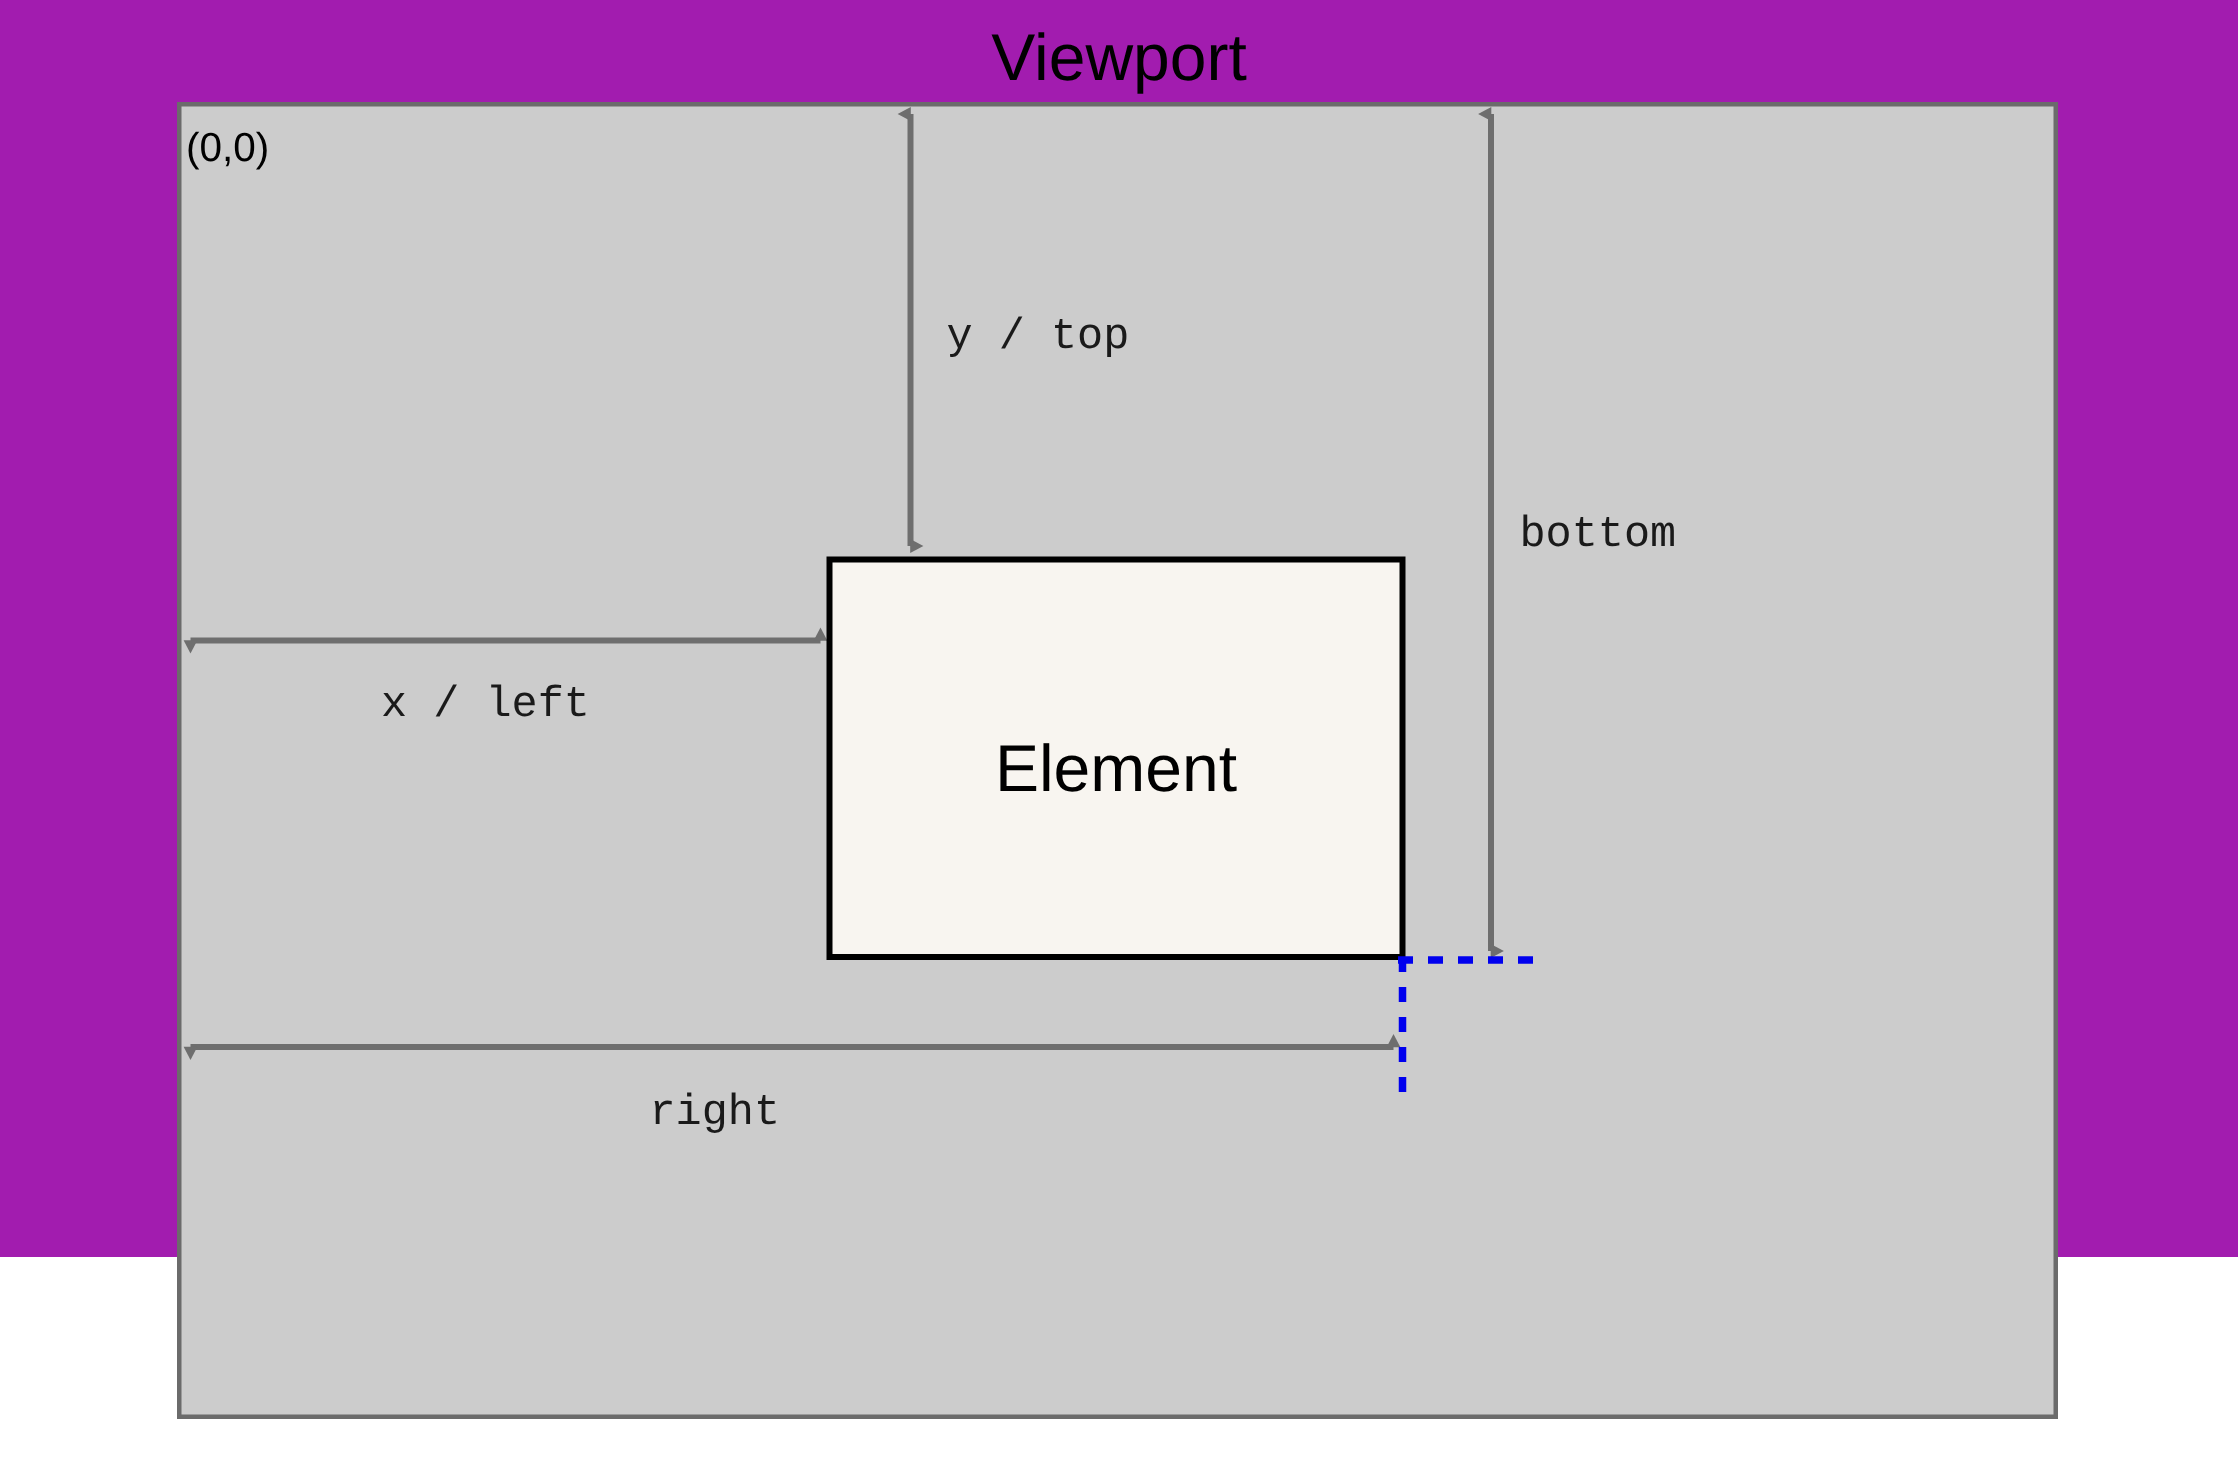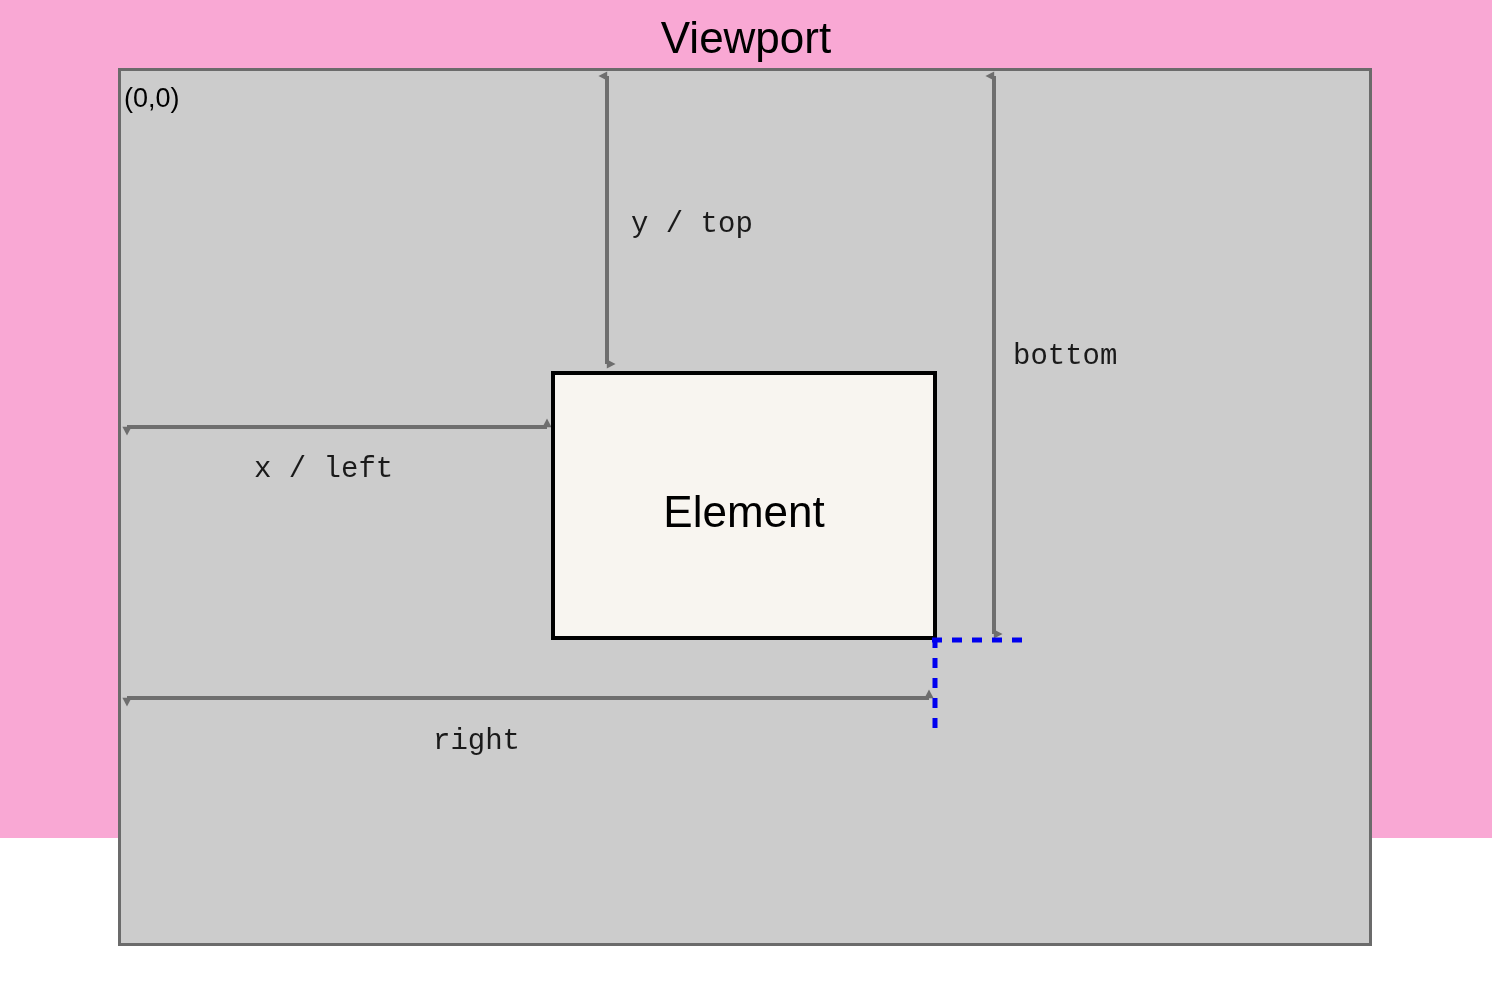--- a/index.html
+++ b/index.html
@@ -10,21 +10,21 @@
   body {
     width: 1492px;
     height: 982px;
     overflow: hidden;
     font-family: "Liberation Sans", sans-serif;
   }
   #stage {
     position: relative;
     width: 1492px;
     height: 838px;
-    background: #f9a8d4;
+    background: #a21caf;
   }
   #diagram-svg {
     position: absolute;
     top: 0;
     left: 0;
     width: 1492px;
     height: 982px;
     display: block;
   }
   .txt-sans {

